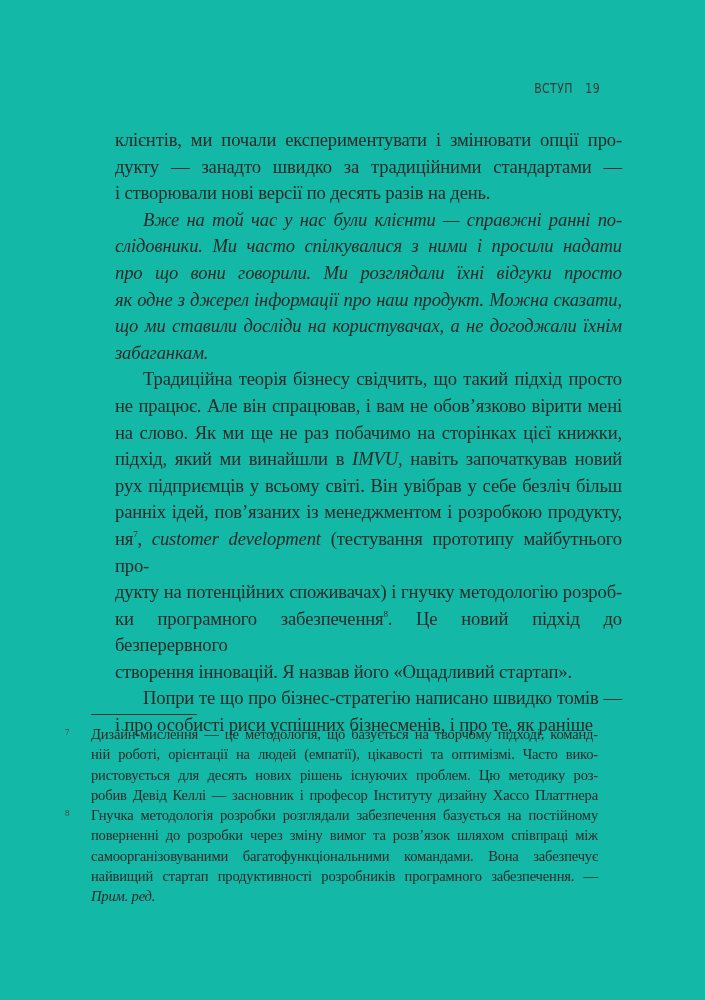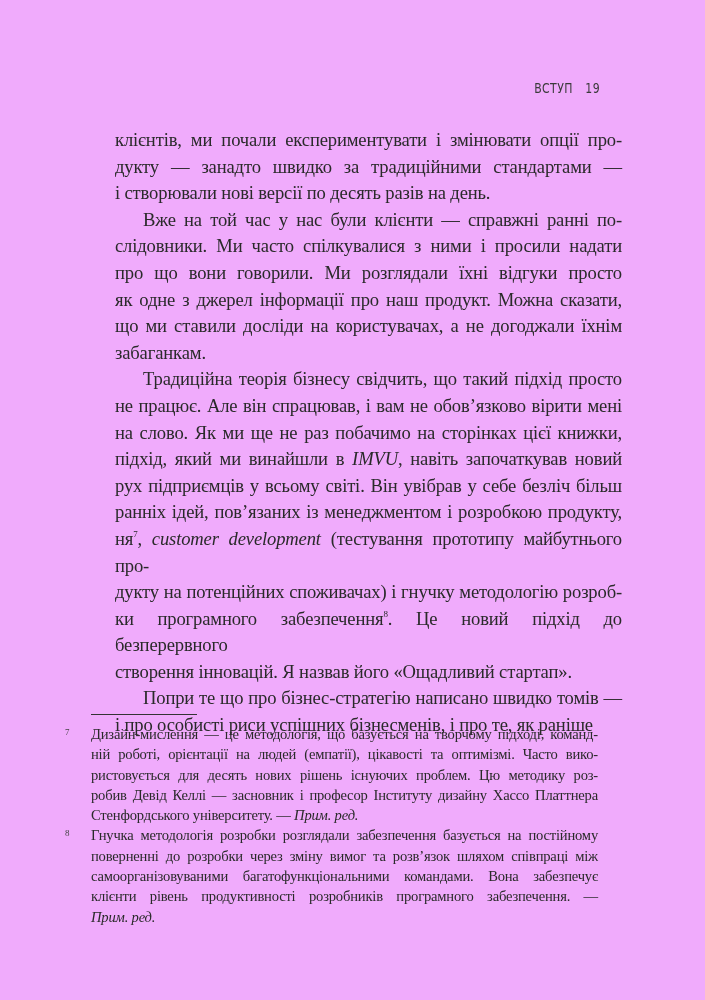--- a/index.html
+++ b/index.html
@@ -1,17 +1,17 @@
 <!DOCTYPE html>
 <html><head>
 <meta charset="utf-8">
 <style>
   html, body { margin: 0; padding: 0; background: #ffffff; }
   body { width: 705px; height: 1000px; position: relative; overflow: hidden; }
-  .page { position: absolute; left: 0; top: 0; width: 705px; height: 1000px; background: #f0abfc; color: #2a2a2a; }
+  .page { position: absolute; left: 0; top: 0; width: 705px; height: 1000px; background: #14b8a6; color: #2a2a2a; }
   .running-head {
     position: absolute; top: 80px; left: 480px; width: 120px;
     font-family: "DejaVu Sans", sans-serif; font-size: 14px; color: #3a3a3a;
     letter-spacing: 0.5px; transform: scaleX(0.78); transform-origin: right top;
     text-align: right; right: 108px;
   }
   .running-head .num { margin-left: 16px; }
   .body-text {
     position: absolute; left: 91px; top: 127px; width: 507px;
     font-family: "Liberation Serif", serif; font-size: 18.6px; line-height: 26.6px;
@@ -44,21 +44,21 @@
   <div class="running-head">
     <span>ВСТУП</span><span class="num">19</span>
   </div>
 
   <div class="body-text" id="body-text">
       <p class="cont" style="text-indent: 0px;">
         <span class="line"><span>клієнтів, ми почали експериментувати і змінювати опції про-</span></span>
         <span class="line"><span>дукту — занадто швидко за традиційними стандартами —</span></span>
         <span class="line last"><span>і створювали нові версії по десять разів на день.</span></span>
       </p>
-      <p style="text-indent: 0px;">
+      <p style="text-indent: 0px; font-style: italic;">
         <span class="line" style="padding-left: 28px;"><span>Вже на той час у нас були клієнти — справжні ранні по-</span></span>
         <span class="line"><span>слідовники. Ми часто спілкувалися з ними і просили надати</span></span>
         <span class="line"><span>про що вони говорили. Ми розглядали їхні відгуки просто</span></span>
         <span class="line"><span>як одне з джерел інформації про наш продукт. Можна сказати,</span></span>
         <span class="line"><span>що ми ставили досліди на користувачах, а не догоджали їхнім</span></span>
         <span class="line last"><span>забаганкам.</span></span>
       </p>
       <p style="text-indent: 0px;">
         <span class="line" style="padding-left: 28px;"><span>Традиційна теорія бізнесу свідчить, що такий підхід просто</span></span>
         <span class="line"><span>не працює. Але він спрацював, і вам не обов’язково вірити мені</span></span>
@@ -79,25 +79,24 @@
 
   <div class="fn-rule"></div>
 
   <div class="footnotes" id="footnotes">
       <div class="fn">
         <span class="fn-num">7</span>
         <span class="line"><span>Дизайн-мислення — це методологія, що базується на творчому підході, команд-</span></span>
         <span class="line"><span>ній роботі, орієнтації на людей (емпатії), цікавості та оптимізмі. Часто вико-</span></span>
         <span class="line"><span>ристовується для десять нових рішень існуючих проблем. Цю методику роз-</span></span>
         <span class="line"><span>робив Девід Келлі — засновник і професор Інституту дизайну Хассо Платтнера</span></span>
-        <span class="line last"><span>Стенфордського університету. — <em>Прим. ред.</em></span></span>
       </div>
       <div class="fn">
         <span class="fn-num">8</span>
         <span class="line"><span>Гнучка методологія розробки розглядали забезпечення базується на постійному</span></span>
         <span class="line"><span>поверненні до розробки через зміну вимог та розв’язок шляхом співпраці між</span></span>
         <span class="line"><span>самоорганізовуваними багатофункціональними командами. Вона забезпечує</span></span>
-        <span class="line"><span>клієнти рівень продуктивності розробників програмного забезпечення. —</span></span>
+        <span class="line"><span>найвищий стартап продуктивності розробників програмного забезпечення. —</span></span>
         <span class="line last"><span><em>Прим. ред.</em></span></span>
       </div>
     </div>
 
 </div>
 
 </body></html>

